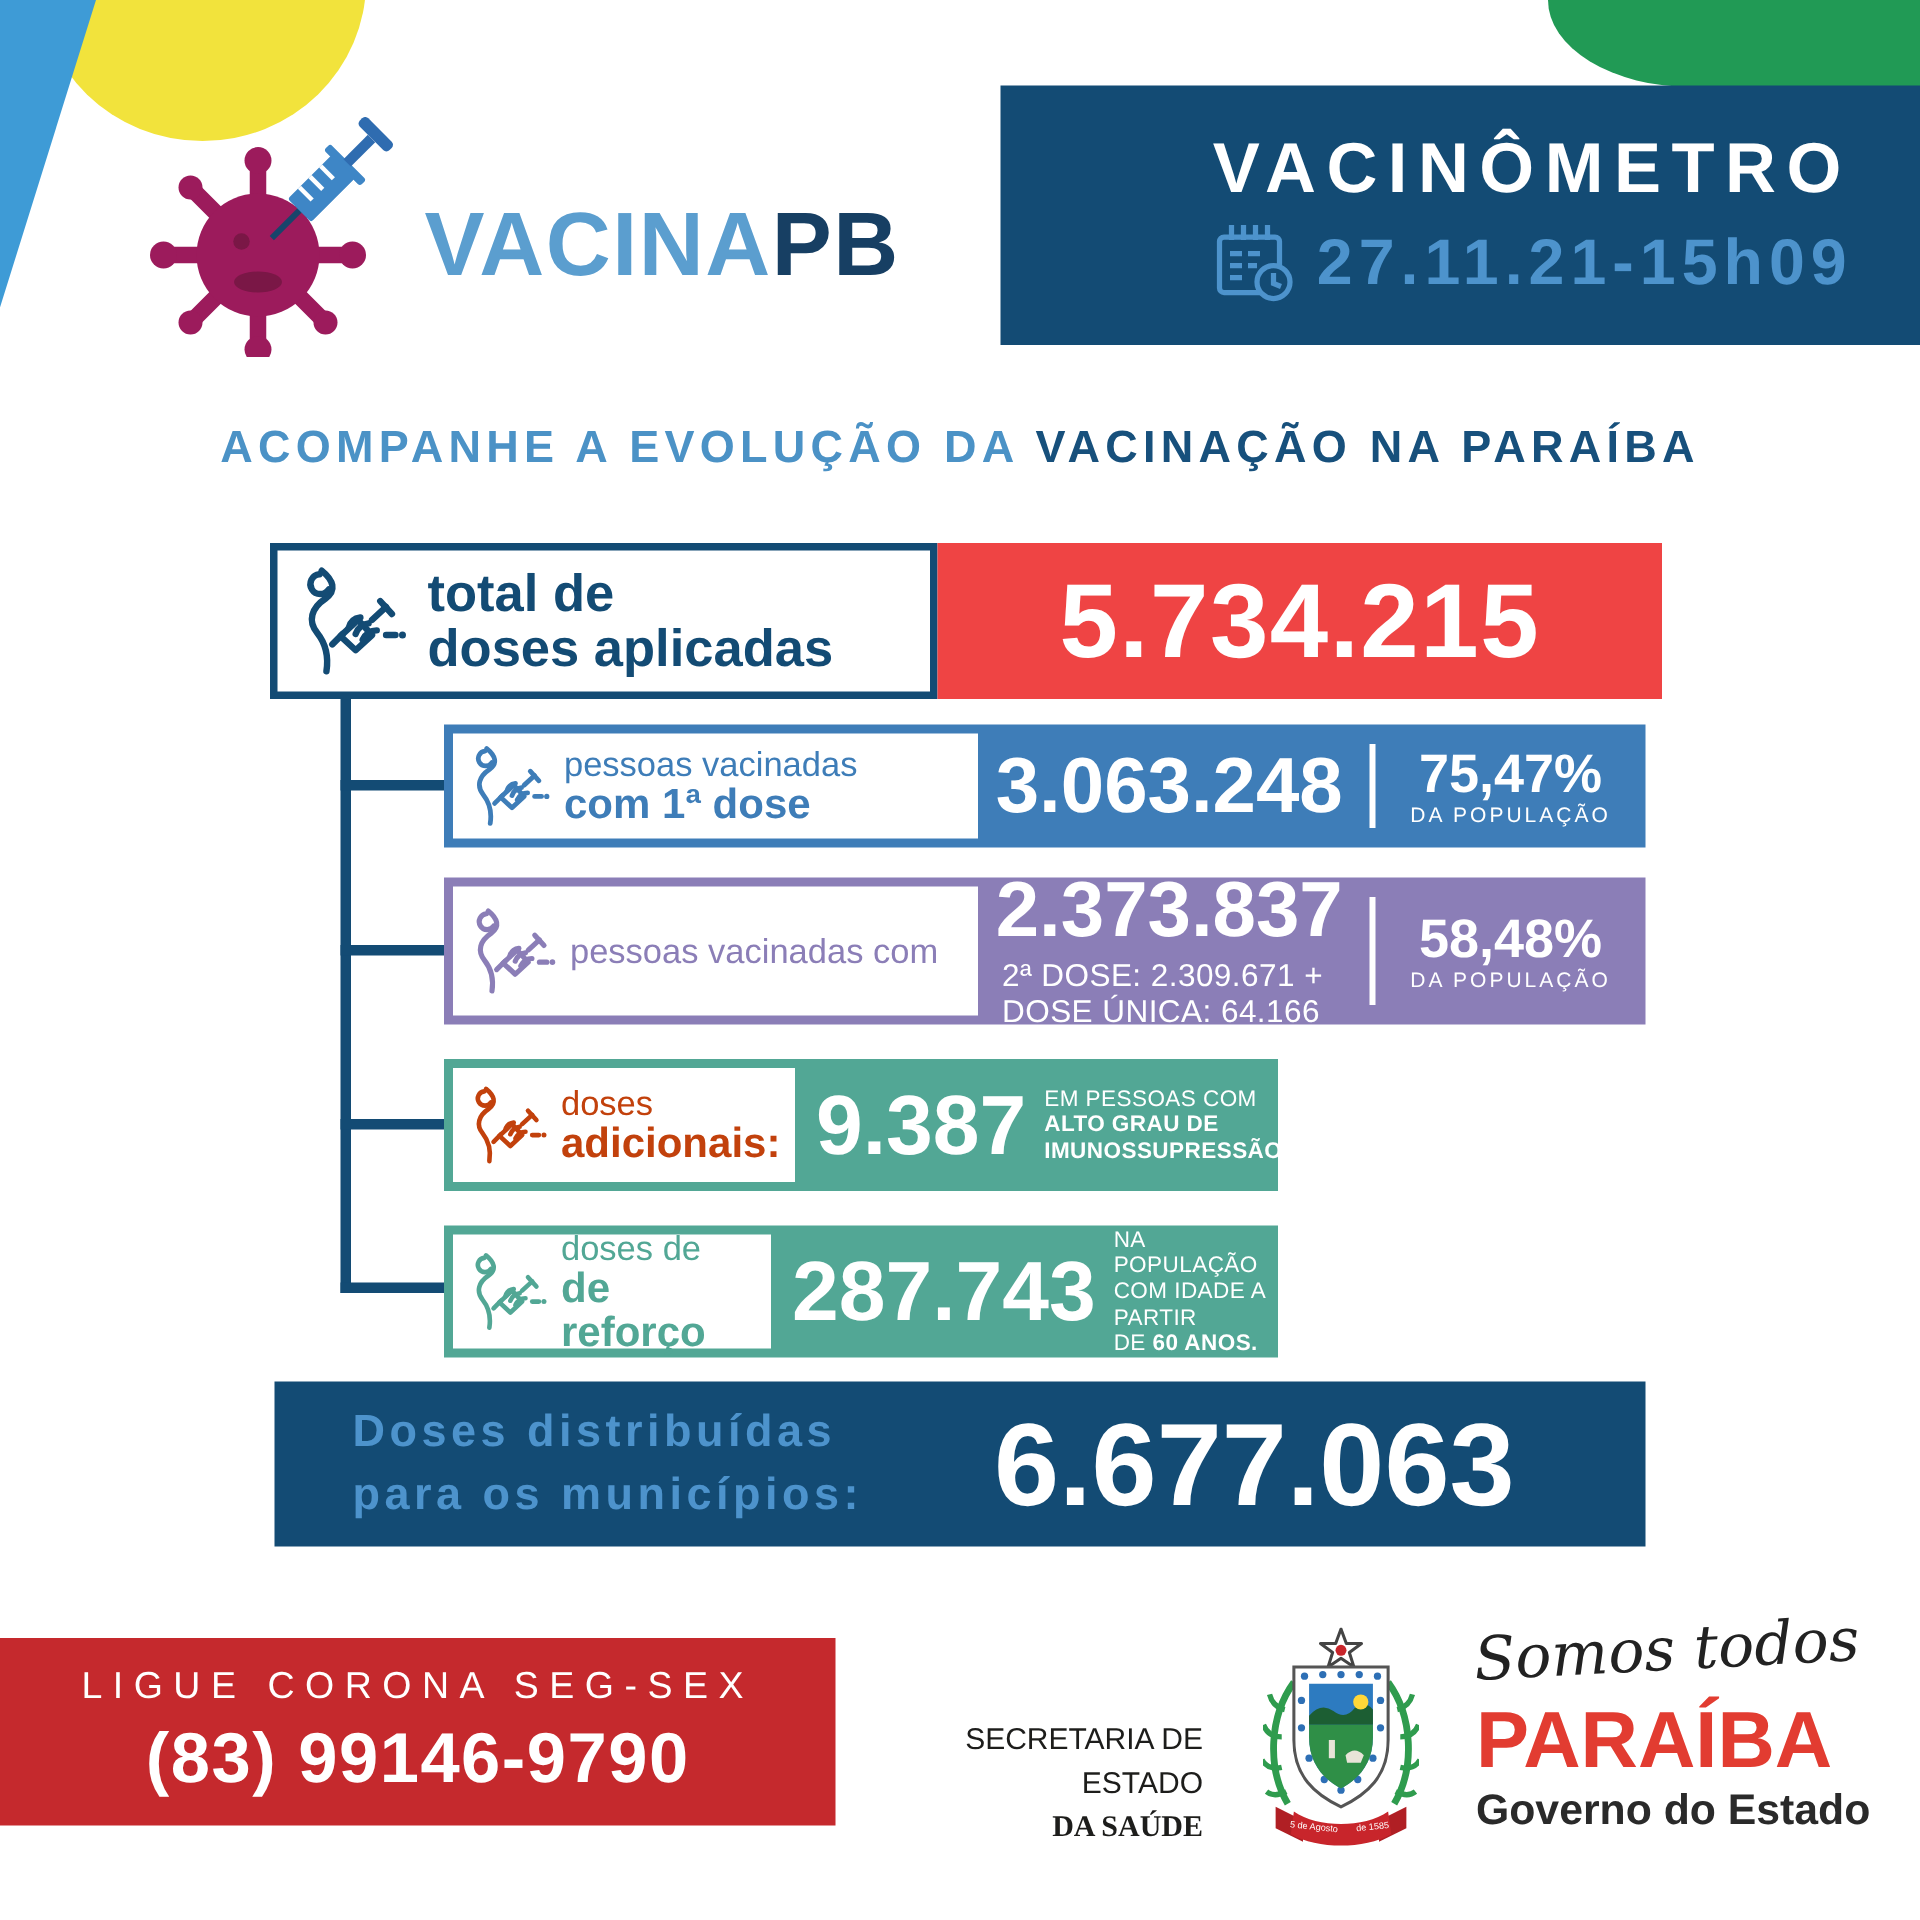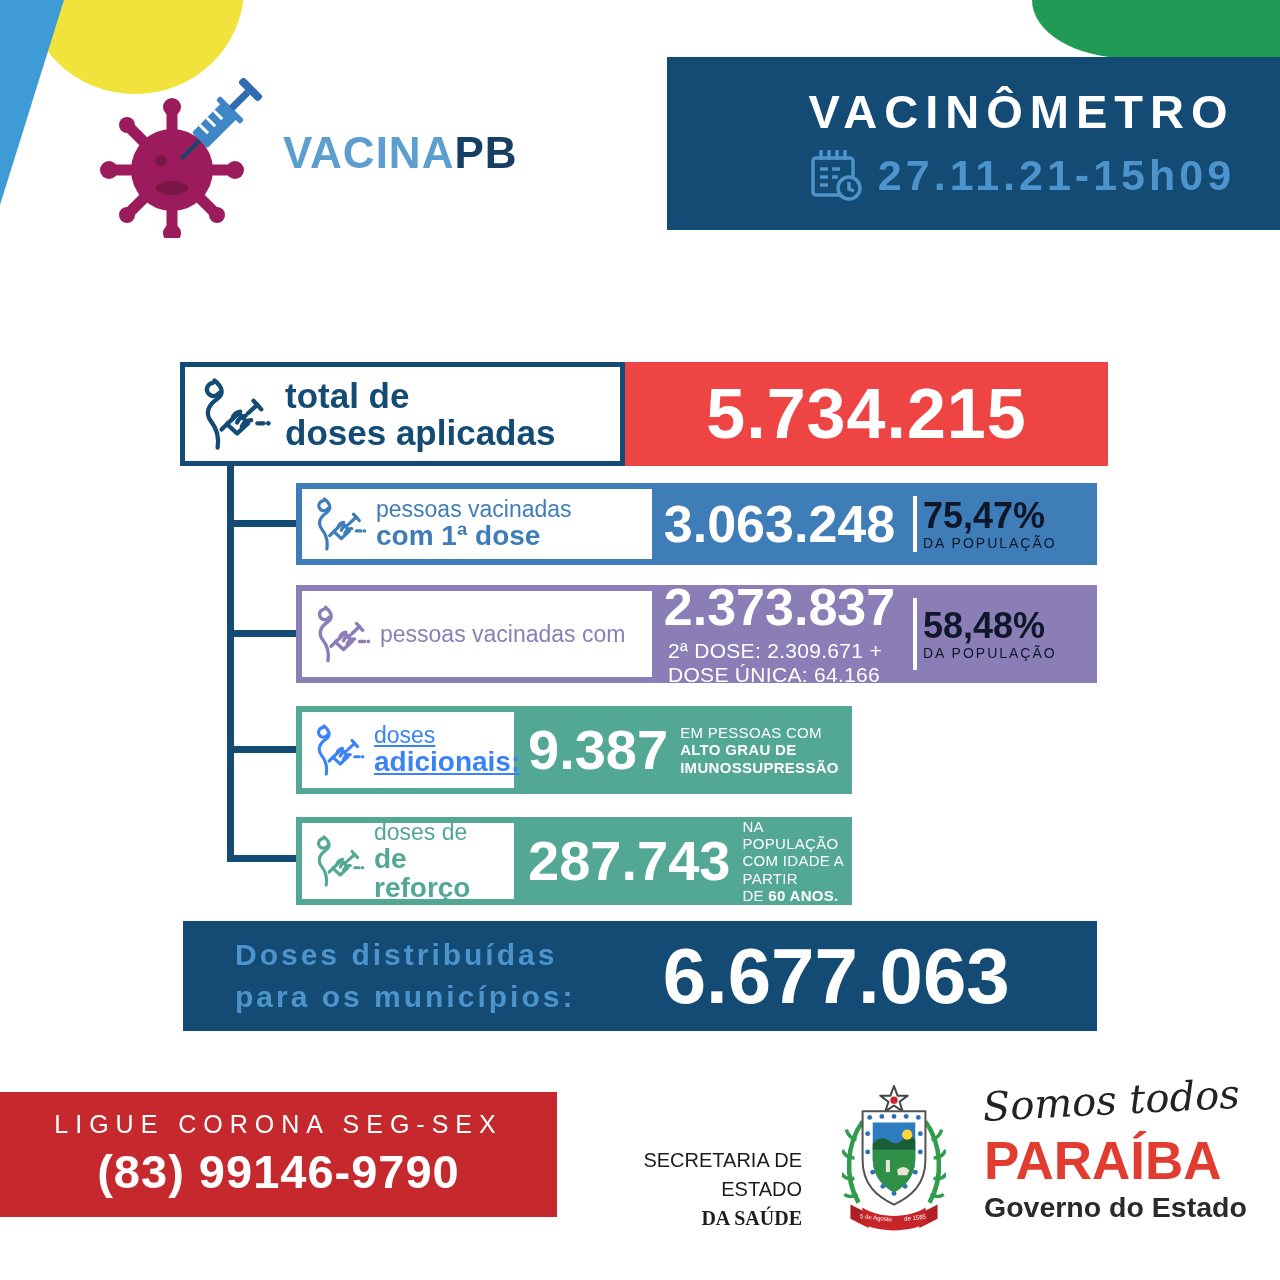--- a/index.html
+++ b/index.html
@@ -8,21 +8,21 @@
 
   
   .corner-yellow{position:absolute;left:26px;top:-118px;width:218px;height:212px;border-radius:50%;background:#f2e33c;}
   .corner-blue{position:absolute;left:0;top:0;width:64px;height:205px;background:#3e9bd6;
                clip-path:polygon(0 0,100% 0,0 100%);}
   .corner-green{position:absolute;right:0;top:0;width:248px;height:58px;background:#219a55;
                 border-bottom-left-radius:140px 85px;}
 
   
   .logo-icon{position:absolute;left:100px;top:78px;width:175px;height:160px;}
-  .logo-text{position:absolute;left:283px;top:128px;font-size:44px;font-weight:700;letter-spacing:1px;}
+  .logo-text{position:absolute;left:283px;top:128px;font-size:60px;font-weight:700;letter-spacing:1px;}
   .logo-text .w1{color:#5b9ecf;}
   .logo-text .w2{color:#173f63;}
 
   .vbox{position:absolute;left:667px;top:57px;width:613px;height:173px;background:#134b74;
         display:flex;flex-direction:column;align-items:center;justify-content:center;gap:8px;padding-left:48px;}
   .vbox-title{color:#ffffff;font-size:47px;font-weight:800;letter-spacing:7px;white-space:nowrap;}
   .vbox-date{display:flex;align-items:center;gap:14px;color:#4d93cc;font-size:43px;font-weight:700;letter-spacing:4px;white-space:nowrap;}
 
   .headline{position:absolute;left:0;top:282px;width:100%;text-align:center;
             font-size:30px;font-weight:700;letter-spacing:3.5px;white-space:nowrap;}
@@ -45,31 +45,31 @@
           gap:8px;padding:0 8px;flex:none;}
   .wl-txt{line-height:1.05;}
   .wl-txt .l1{font-size:23px;font-weight:500;display:block;}
   .wl-txt .l2{font-size:28px;font-weight:800;display:block;}
 
   .row-d1{left:296px;top:483px;width:801px;height:82px;background:#3e7db8;}
   .row-d1 .wlabel{width:350px;color:#3e7db8;}
   .row-d2{left:296px;top:585px;width:801px;height:98px;background:#8b7eb7;}
   .row-d2 .wlabel{width:350px;color:#8b7eb7;}
   .row-ad{left:296px;top:706px;width:556px;height:88px;background:#52a795;}
-  .row-ad .wlabel{width:212px;color:#3b82f6;text-decoration:underline;}
+  .row-ad .wlabel{width:228px;color:#c2410c;}
   .row-rf{left:296px;top:817px;width:556px;height:88px;background:#52a795;}
   .row-rf .wlabel{width:212px;color:#52a795;}
 
   .num-area{flex:1;display:flex;flex-direction:column;align-items:center;justify-content:center;color:#fff;}
   .bignum{font-size:52px;font-weight:700;letter-spacing:0px;line-height:1;}
   .breakdown{font-size:21px;font-weight:400;margin-top:6px;letter-spacing:.3px;padding-left:16px;}
   .vdivider{width:4px;background:#fff;flex:none;margin:0 6px;}
   .row-d1 .vdivider{height:56px;}
   .row-d2 .vdivider{height:72px;}
-  .pct-block{width:168px;flex:none;color:#0f172a;}
+  .pct-block{width:168px;flex:none;text-align:center;color:#ffffff;}
   .pct{font-size:36px;font-weight:800;line-height:1.05;}
   .pcap{font-size:14px;font-weight:400;letter-spacing:2px;}
 
   .num-sm{color:#fff;font-size:56px;font-weight:700;margin-left:14px;flex:none;line-height:1;}
   .caption{color:#fff;font-size:15px;line-height:1.15;margin-left:12px;letter-spacing:.3px;}
   .caption .b{font-weight:800;display:block;}
   .caption .n{font-weight:400;display:block;}
   .caption .mix{display:block;font-weight:400;}
   .caption .mix b{font-weight:800;}
 
@@ -163,20 +163,24 @@
             <line x1="24" y1="30" x2="30" y2="30"></line>
           <line x1="12" y1="38" x2="20" y2="38"></line>
           <circle cx="41" cy="41" r="11" fill="#134b74"></circle>
           <polyline points="41,35 41,42 46,44"></polyline>
         </g>
       </svg>
       <span>27.11.21-15h09</span>
     </div>
   </div>
 
+  <div class="headline">
+    <span class="h1">ACOMPANHE A EVOLUÇÃO DA</span>
+    <span class="h2">VACINAÇÃO NA PARAÍBA</span>
+  </div>
 
   <div class="tline" style="left:227px;top:466px;width:7px;height:396px;"></div>
   <div class="tline" style="left:227px;top:520px;width:76px;height:7px;"></div>
   <div class="tline" style="left:227px;top:630px;width:76px;height:7px;"></div>
   <div class="tline" style="left:227px;top:746px;width:76px;height:7px;"></div>
   <div class="tline" style="left:227px;top:855px;width:76px;height:7px;"></div>
 
   <div class="row-total">
     <div class="tlabel">
       <svg class="ric" width="78" height="74" viewBox="0 0 100 92">

